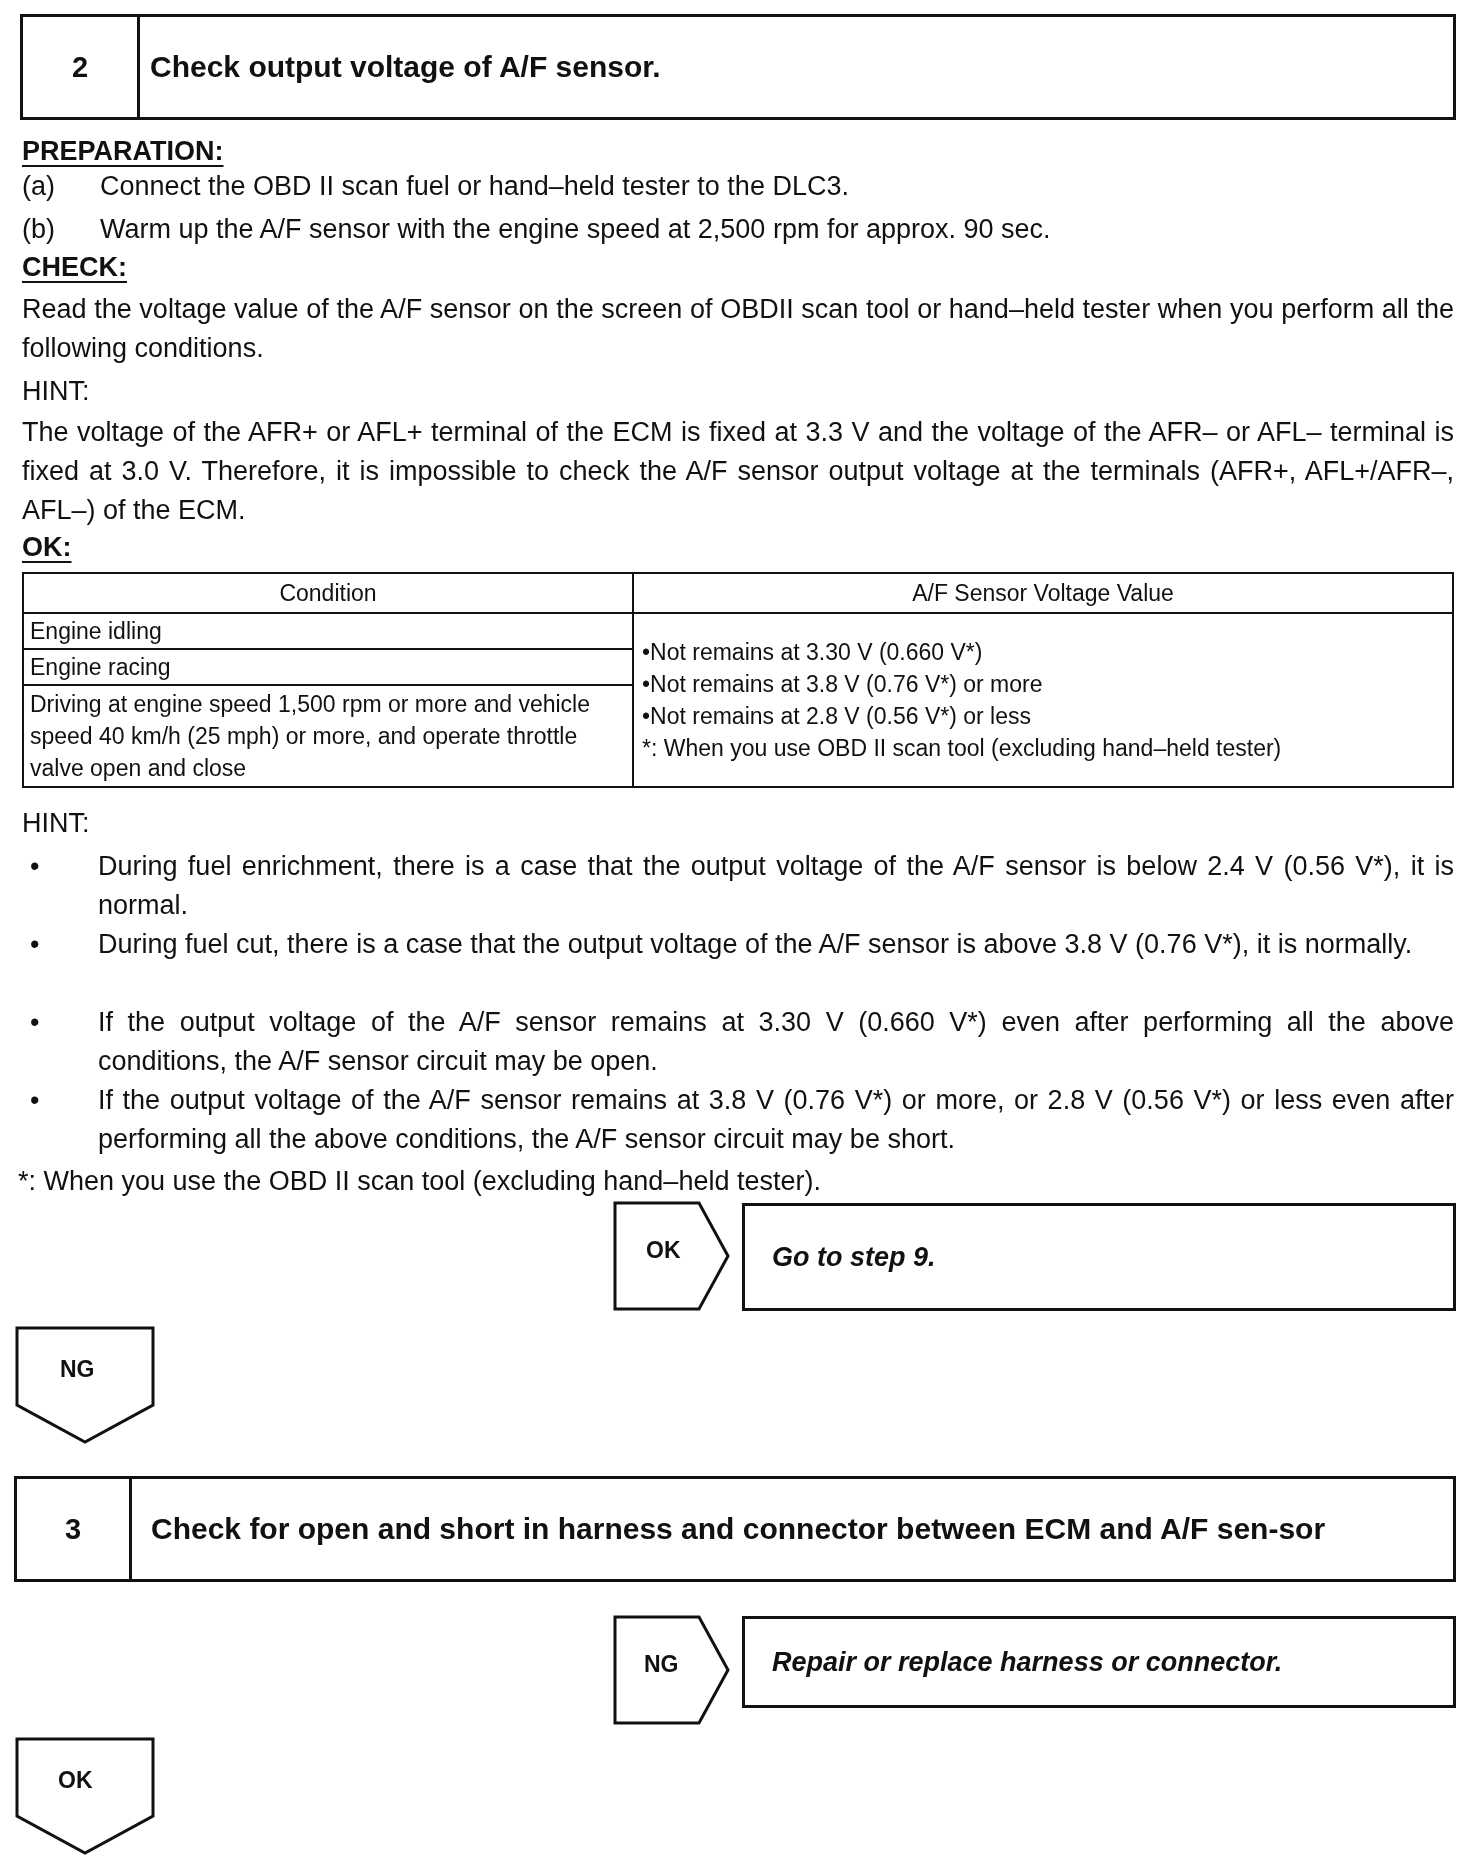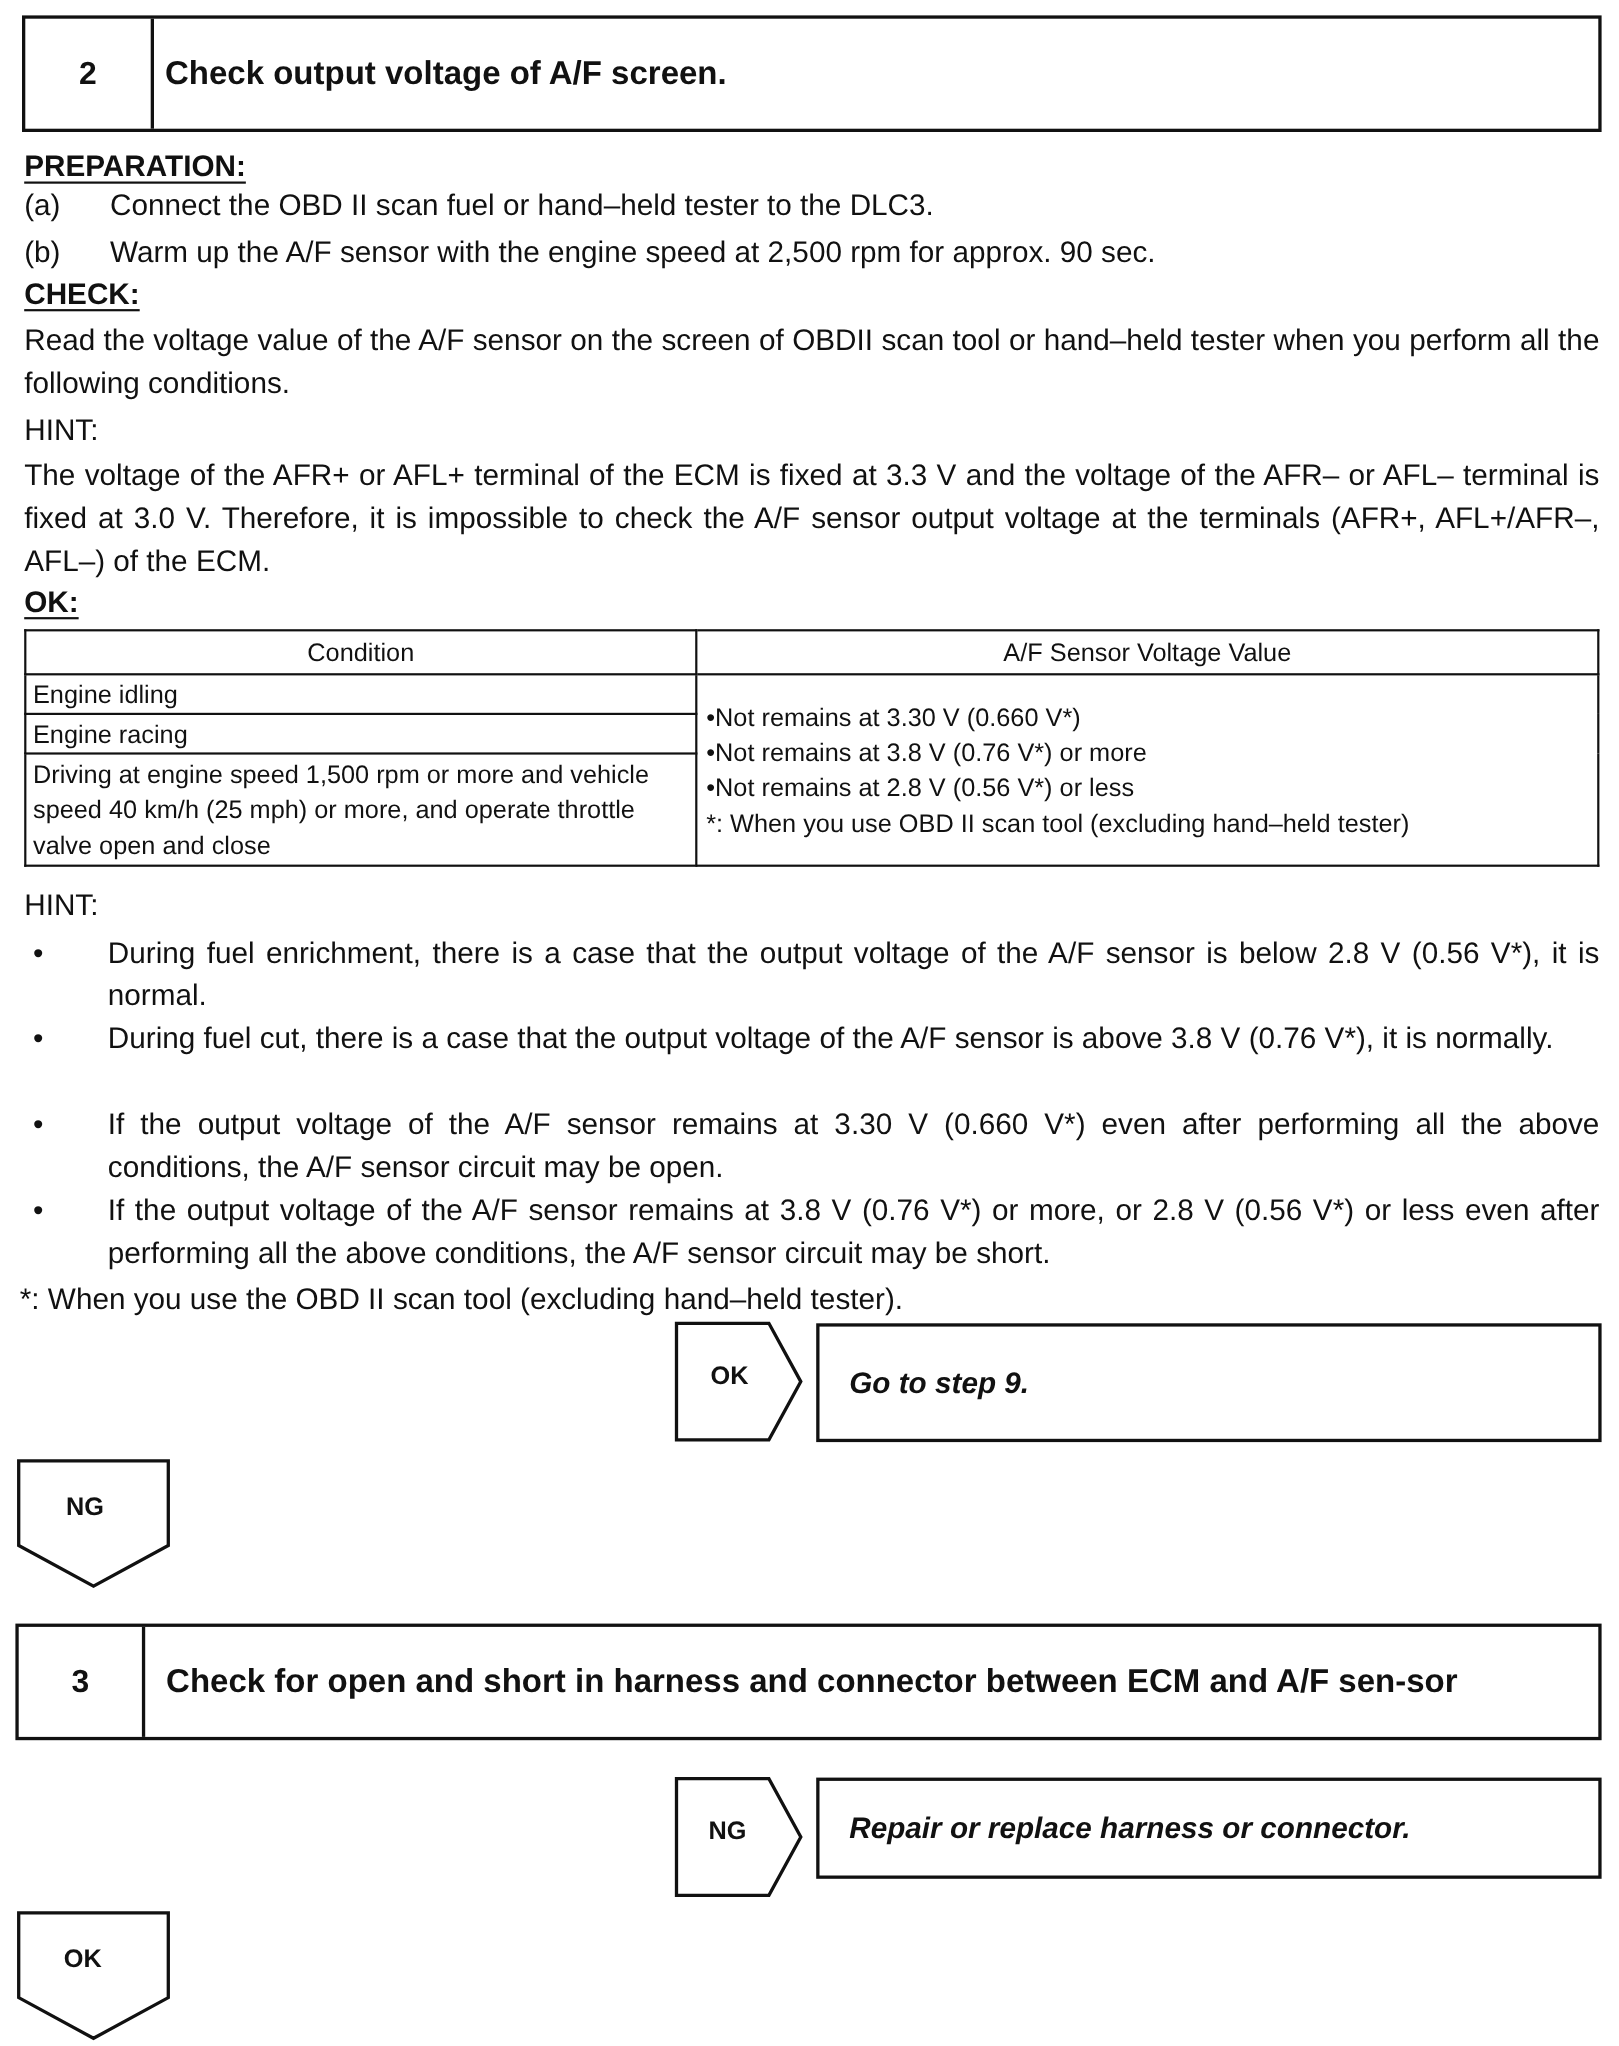--- a/index.html
+++ b/index.html
@@ -47,21 +47,21 @@
     position: absolute; border: 3px solid #111; box-sizing: border-box; display: flex; align-items: center;
     padding-left: 27px; font-weight: bold; font-size: 27px; font-style: italic;
   }
   .arrow-label { position: absolute; font-weight: bold; font-size: 23px; }
 </style>
 </head>
 <body>
 
 <div class="stepbox" style="left:20px; top:14px; width:1436px; height:106px;">
   <div class="stepnum" style="width:114px;">2</div>
-  <div class="steptitle">Check output voltage of A/F screen.</div>
+  <div class="steptitle">Check output voltage of A/F sensor.</div>
 </div>
 
 <div class="heading" style="top:136px;">PREPARATION:</div>
 <div class="line" style="top:171px;">
   <span class="lbl">(a)</span><span>Connect the OBD II scan fuel or hand–held tester to the DLC3.</span>
 </div>
 <div class="line" style="top:214px;">
   <span class="lbl">(b)</span><span>Warm up the A/F sensor with the engine speed at 2,500 rpm for approx. 90 sec.</span>
 </div>
 
@@ -93,21 +93,21 @@
   <tr>
     <td class="cond tall">Driving at engine speed 1,500 rpm or more and vehicle speed 40 km/h (25 mph) or more, and operate throttle valve open and close</td>
   </tr>
 </tbody>
   </table>
 
 <div class="line" style="top:808px;">HINT:</div>
 
 <div class="hint-item" style="top:847px;">
   <span class="dot">•</span>
-  <div class="txt">During fuel enrichment, there is a case that the output voltage of the A/F sensor is below 2.8 V (0.56 V*), it is normal.</div>
+  <div class="txt">During fuel enrichment, there is a case that the output voltage of the A/F sensor is below 2.4 V (0.56 V*), it is normal.</div>
 </div>
 <div class="hint-item" style="top:925px;">
   <span class="dot">•</span>
   <div class="txt">During fuel cut, there is a case that the output voltage of the A/F sensor is above 3.8 V (0.76 V*), it is normally.</div>
 </div>
 <div class="hint-item" style="top:1003px;">
   <span class="dot">•</span>
   <div class="txt">If the output voltage of the A/F sensor remains at 3.30 V (0.660 V*) even after performing all the above conditions, the A/F sensor circuit may be open.</div>
 </div>
 <div class="hint-item" style="top:1081px;">

